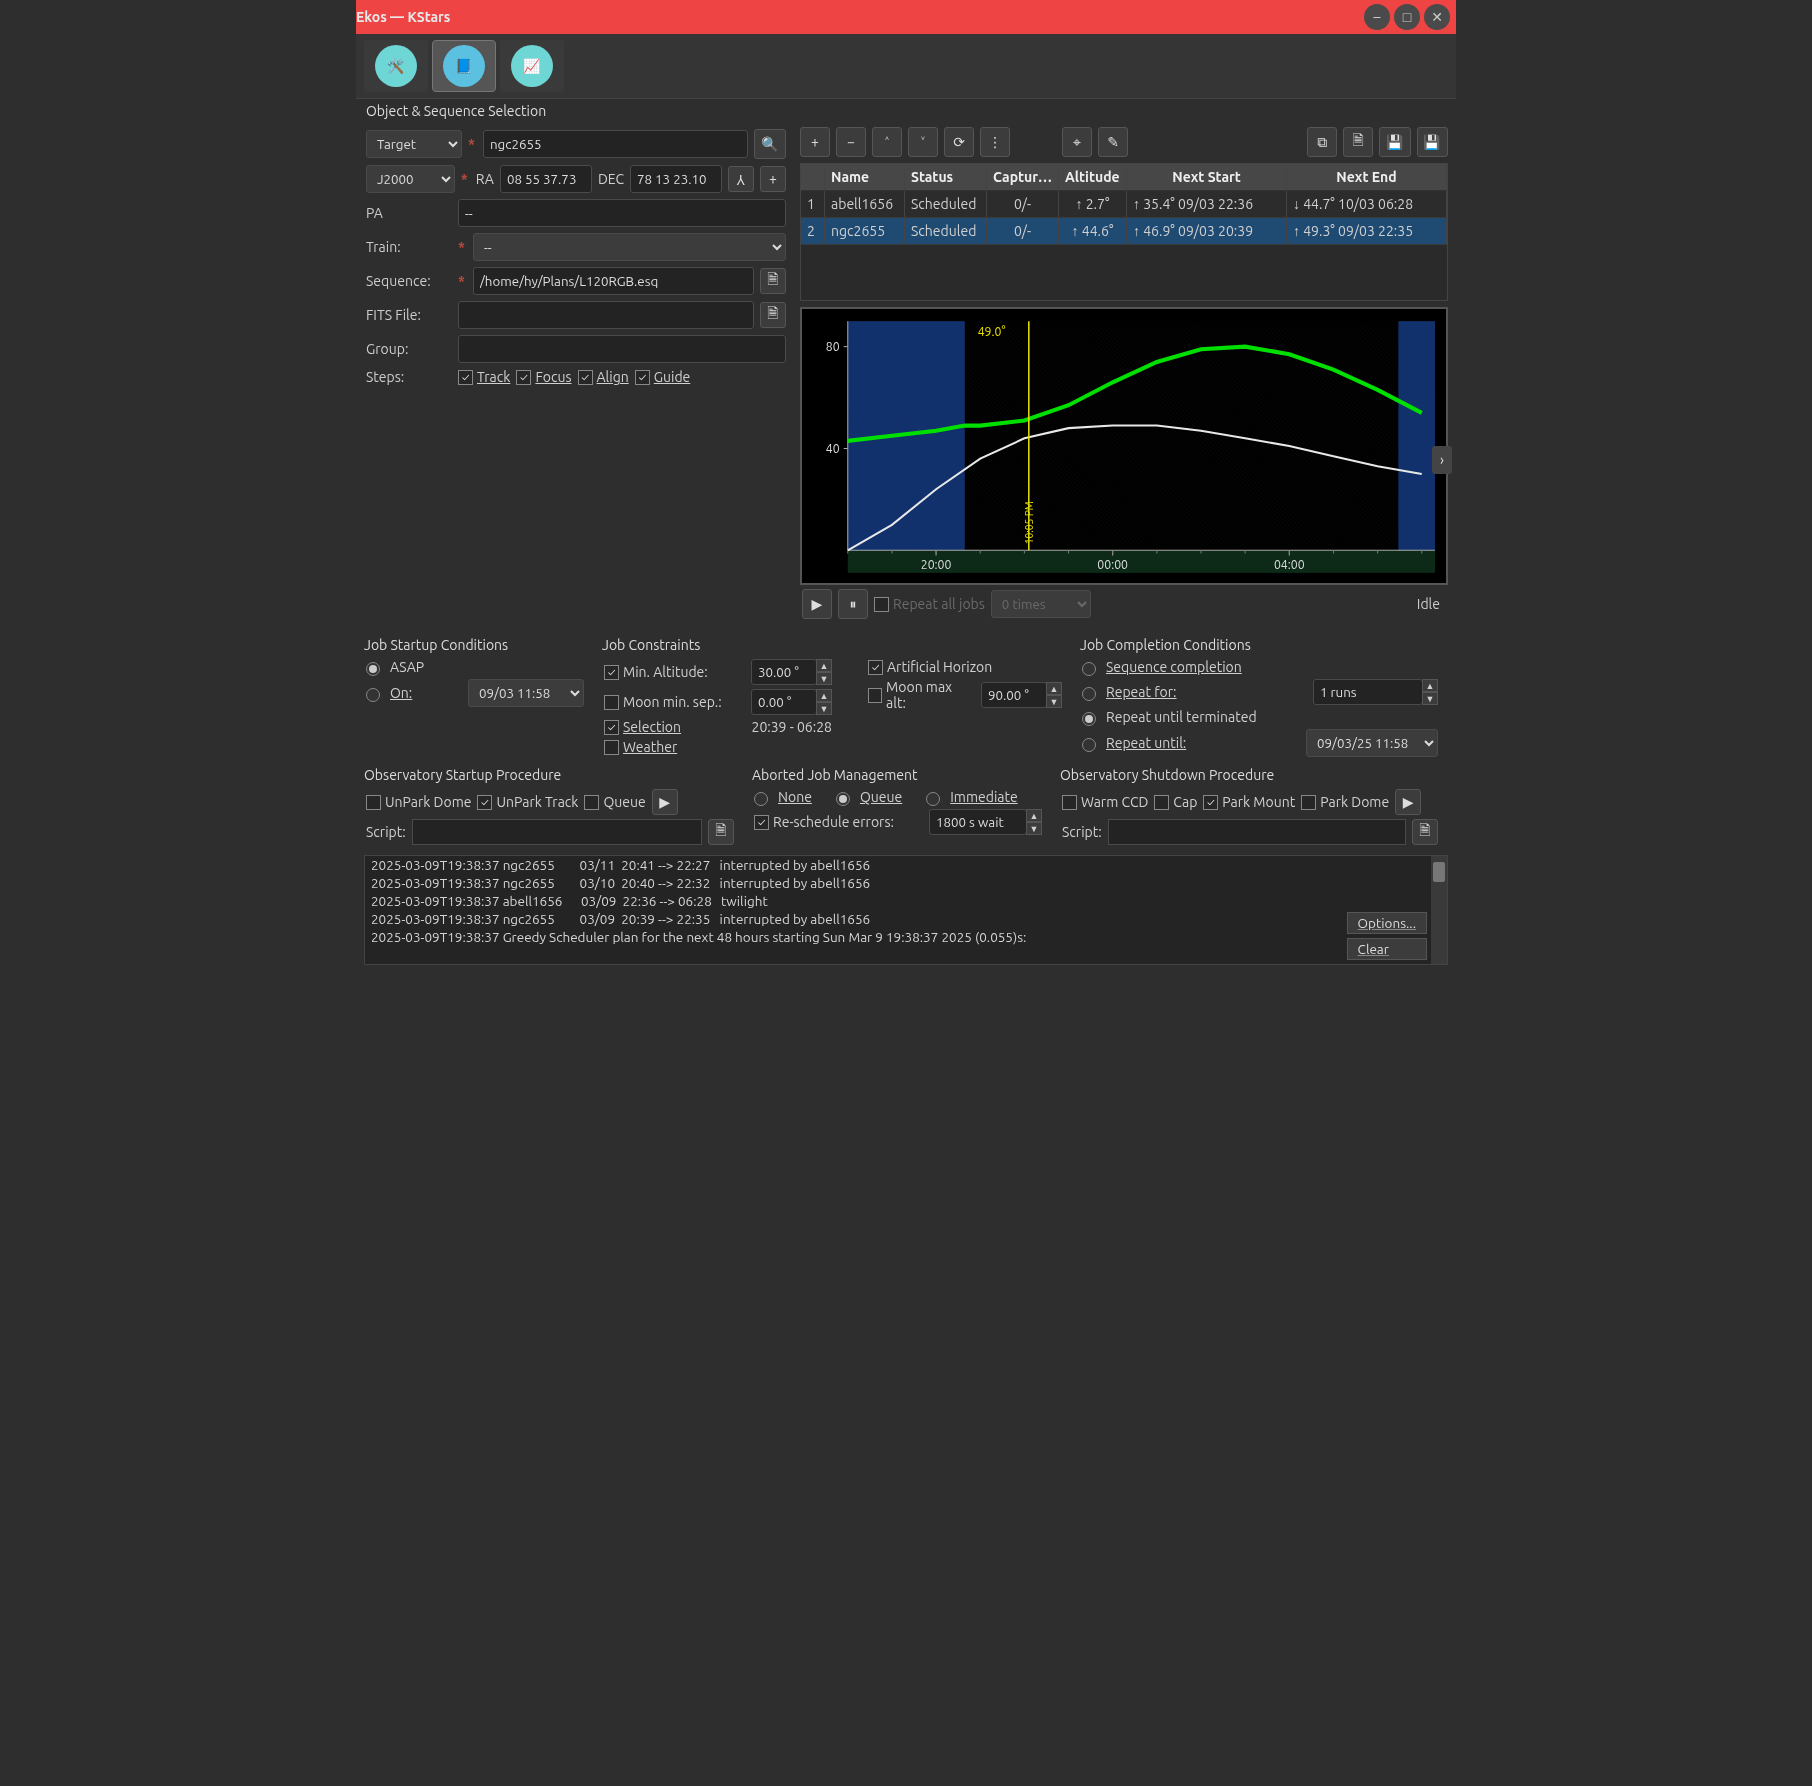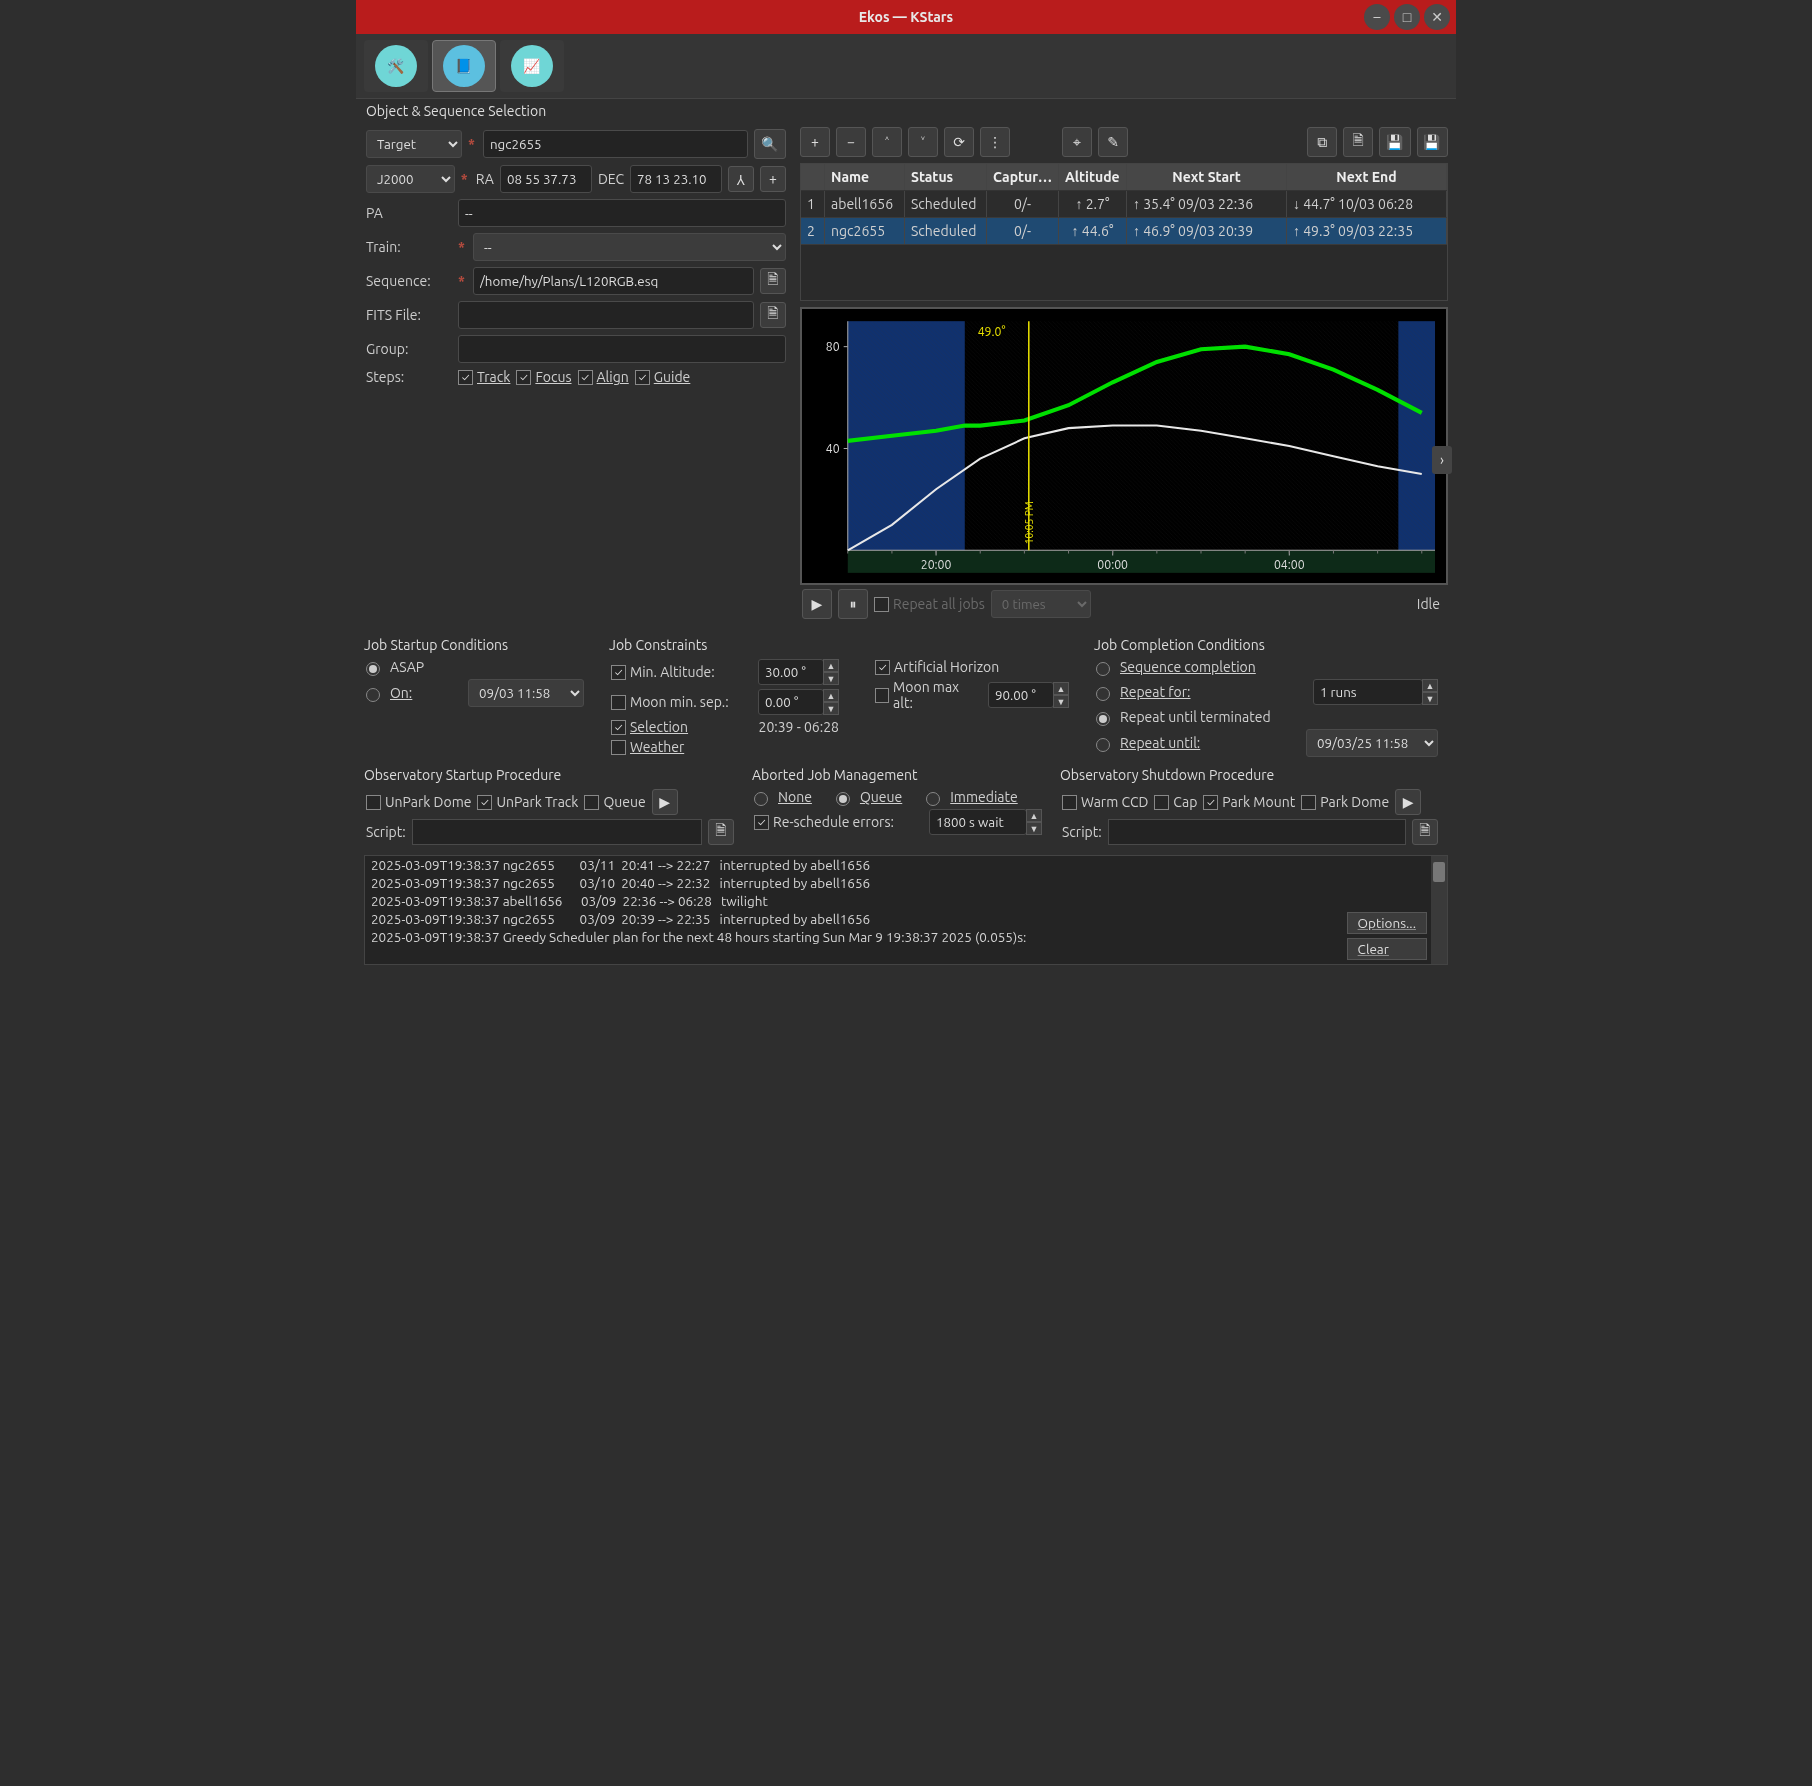--- a/index.html
+++ b/index.html
@@ -1,20 +1,20 @@
 <!DOCTYPE html>
 <html><head>
 <meta charset="utf-8">
 <style>
 * { box-sizing: border-box; margin: 0; padding: 0; font-family: "Ubuntu", "Noto Sans", sans-serif; }
 body { background: #2e2e2e; color: #d0d0d0; font-size: 14px; user-select: none; }
 .window { width: 1100px; margin: 0 auto; background: #2e2e2e; }
 
 
-.titlebar { height: 34px; background: #b91c1c; display: flex; align-items: center; justify-content: center; position: relative; }
+.titlebar { height: 34px; background: #ef4444; display: flex; align-items: center; justify-content: flex-start; position: relative; }
 .titlebar .title { color: #e8e8e8; font-weight: 600; }
 .titlebar .controls { position: absolute; right: 6px; display: flex; gap: 4px; }
 .titlebar .controls .wbtn { width: 26px; height: 26px; border-radius: 13px; background: #4a4a4a; display:flex; align-items:center; justify-content:center; color:#ccc; cursor:pointer; }
 
 
 .bigtabs { display:flex; gap:4px; padding:6px 8px; background:#353535; }
 .bigtabs .tab { width:64px; height:52px; border-radius:4px; display:flex; align-items:center; justify-content:center; background:#3a3a3a; }
 .bigtabs .tab.selected { background: #555; border:1px solid #777; }
 .circleicon { width:42px; height:42px; border-radius:50%; background:#6fd6d6; display:flex; align-items:center; justify-content:center; }
 
@@ -56,21 +56,21 @@
 
 
 .chartbox { border:2px solid #555; margin-top:6px; background:#000; height:278px; position:relative; }
 .chart-next { position:absolute; right:-6px; top:50%; width:20px; height:28px; background:#444; color:#ddd; display:flex; align-items:center; justify-content:center; border-radius:3px;}
 
 
 .playrow { display:flex; align-items:center; gap:6px; padding:4px 2px; }
 .playrow .idle { margin-left:auto; padding-right:6px; color:#ccc; }
 
 
-.sections3 { display:flex; gap:15px; padding:4px 8px; }
+.sections3 { display:flex; gap:8px; padding:4px 8px; }
 .panel { flex:1; }
 .panel .ptitle { color:#ddd; padding-bottom:4px; }
 .radio { width:14px; height:14px; border-radius:50%; border:1px solid #888; display:inline-block; margin-right:4px; position:relative; top:2px; background:#333; }
 .radio.on::after { content:''; width:8px; height:8px; border-radius:50%; background:#ccc; position:absolute; top:2px; left:2px; }
 .spin { display:flex; align-items:center; }
 .spin input { width:66px; height:26px; }
 .spinbtns { display:flex; flex-direction:column; margin-left:-1px; }
 .spinbtns .sb { width:16px; height:13px; background:#3c3c3c; border:1px solid #555; font-size:9px; display:flex; align-items:center; justify-content:center; cursor:pointer; }
 
 .sections3b { display:flex; gap:8px; padding:4px 8px; }

